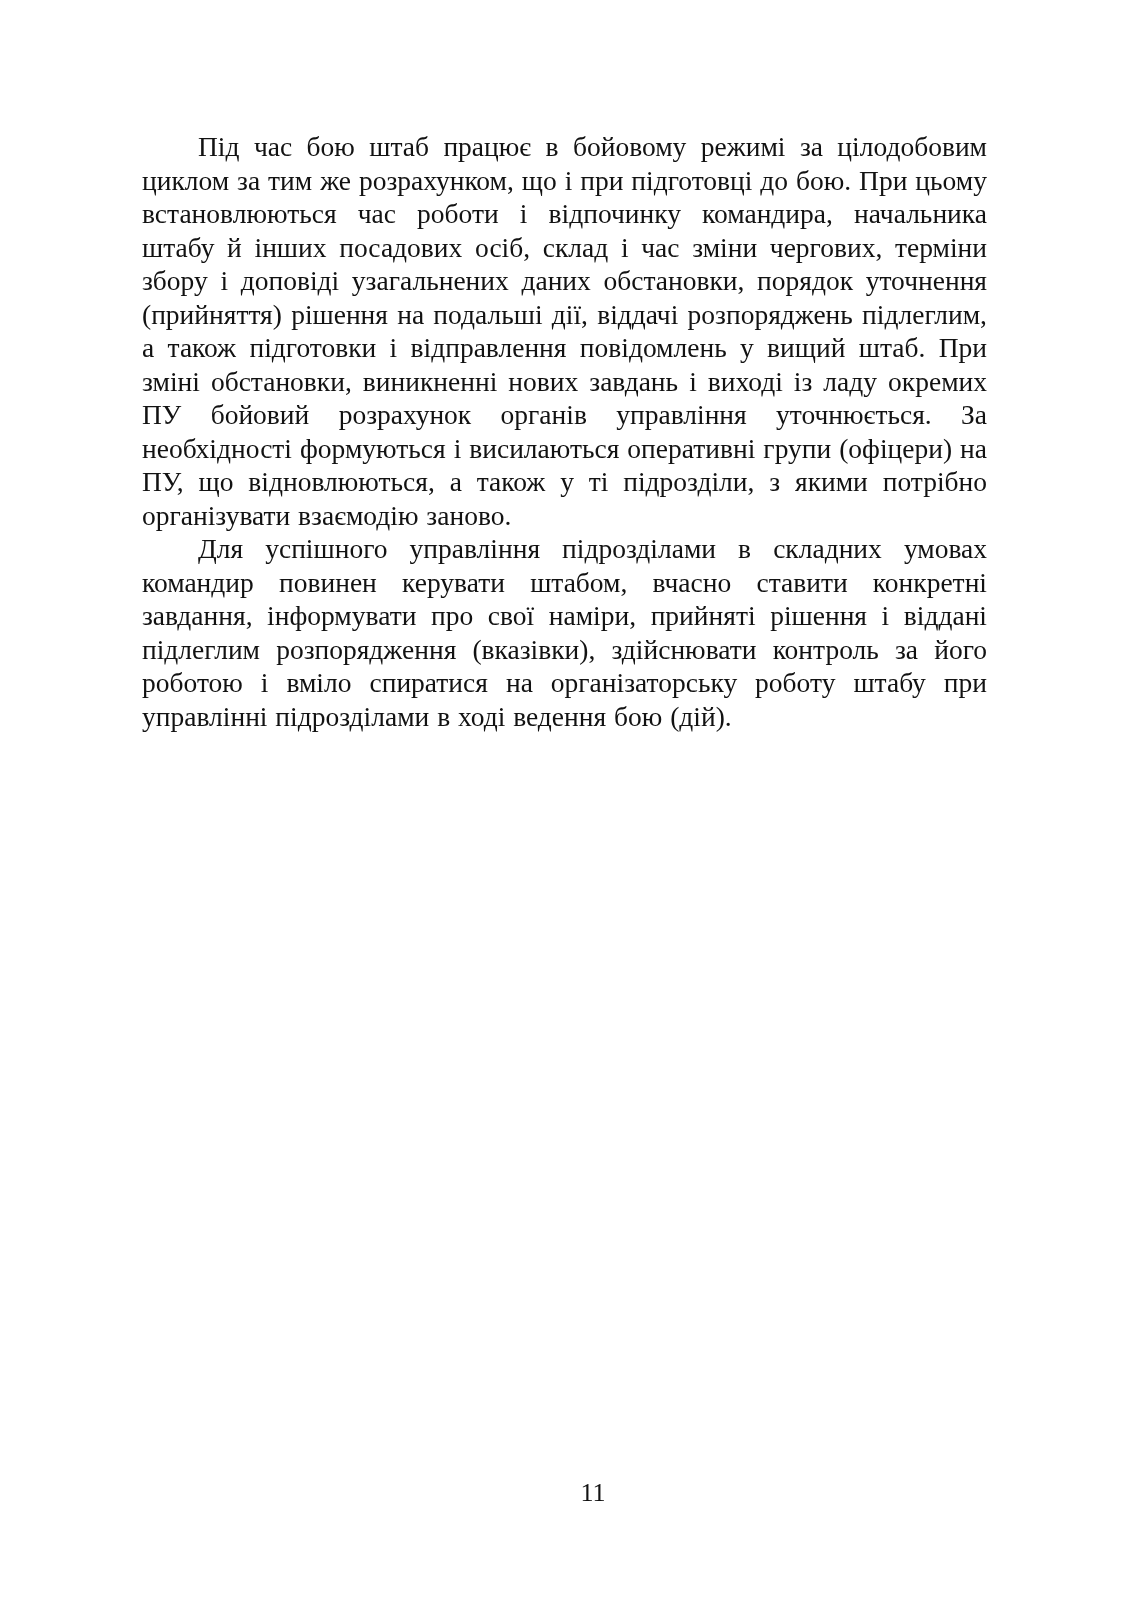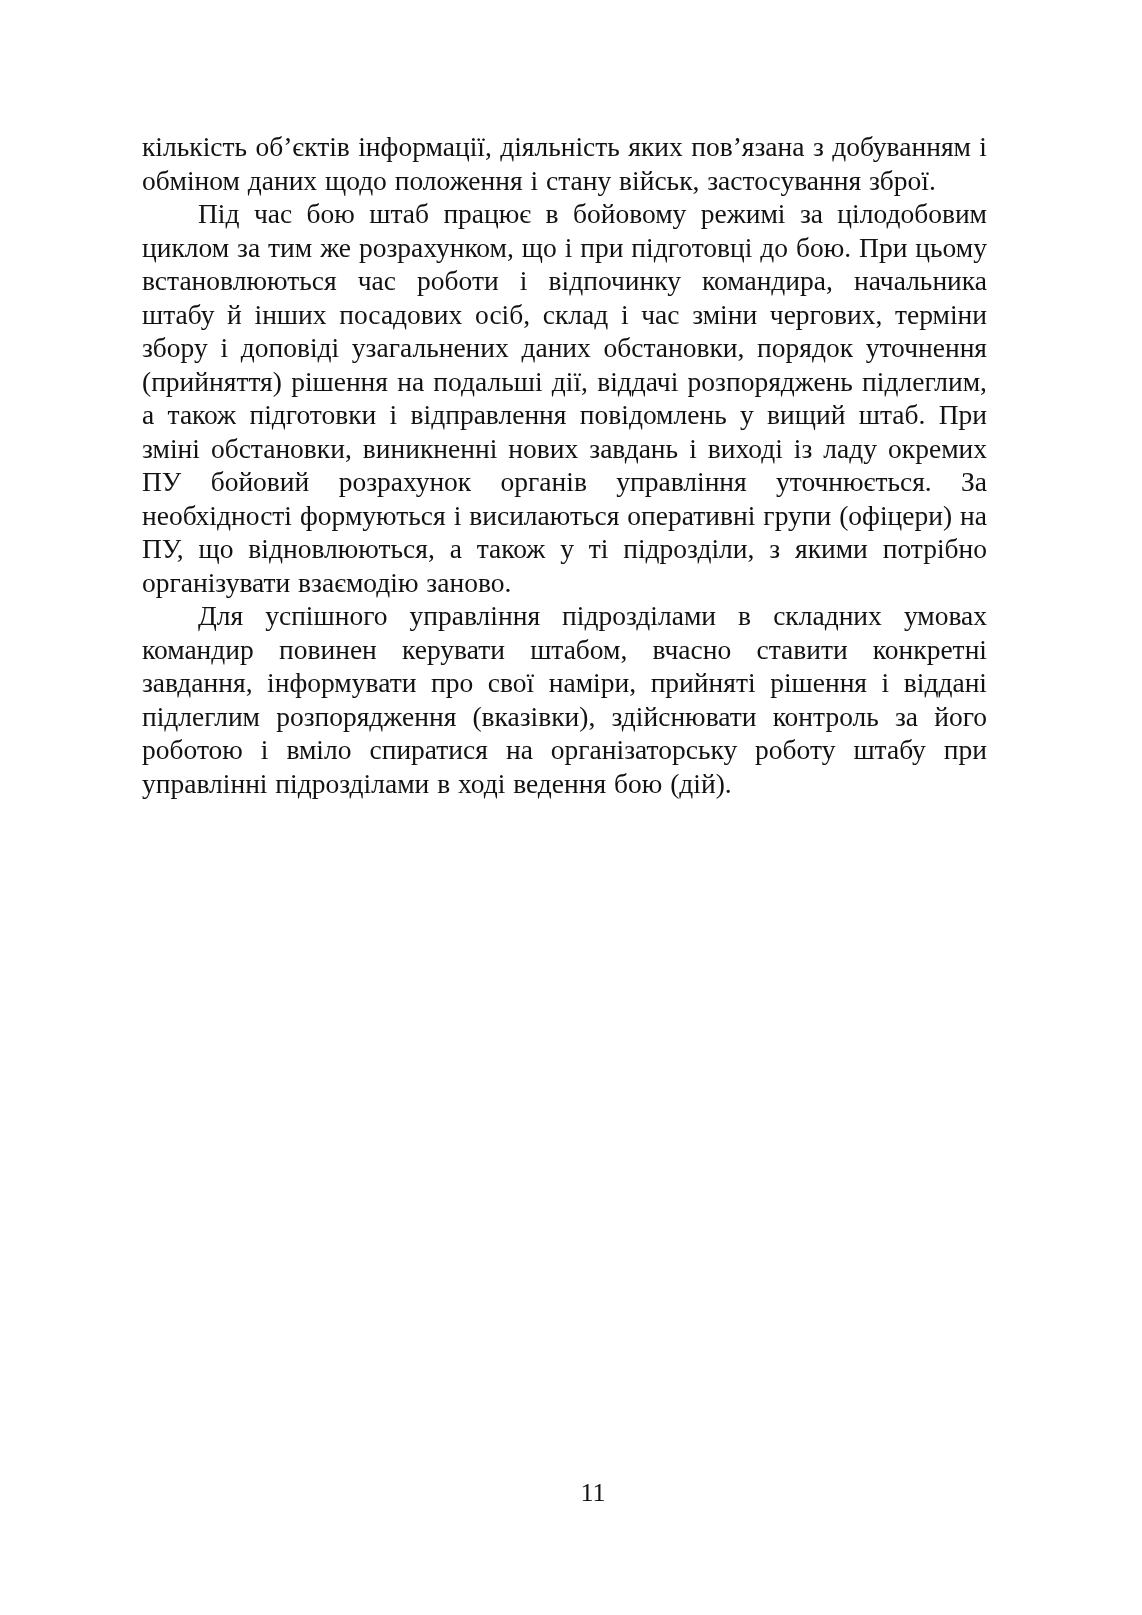--- a/index.html
+++ b/index.html
@@ -41,18 +41,17 @@
     font-size: 26px;
     color: #121212;
     padding-left: 44px;
   }
 </style>
 </head>
 <body>
 
 <div class="page">
   <div class="text-block">
-    <p>кількість об’єктів інформації, діяльність яких пов’язана з добуванням і обміном даних щодо положення і стану військ, застосування зброї.</p>
     <p class="indent">Під час бою штаб працює в бойовому режимі за цілодобовим циклом за тим же розрахунком, що і при підготовці до бою. При цьому встановлюються час роботи і відпочинку командира, начальника штабу й інших посадових осіб, склад і час зміни чергових, терміни збору і доповіді узагальнених даних обстановки, порядок уточнення (прийняття) рішення на подальші дії, віддачі розпоряджень підлеглим, а також підготовки і відправлення повідомлень у вищий штаб. При зміні обстановки, виникненні нових завдань і виході із ладу окремих ПУ бойовий розрахунок органів управління уточнюється. За необхідності формуються і висилаються оперативні групи (офіцери) на ПУ, що відновлюються, а також у ті підрозділи, з якими потрібно організувати взаємодію заново.</p>
     <p class="indent">Для успішного управління підрозділами в складних умовах командир повинен керувати штабом, вчасно ставити конкретні завдання, інформувати про свої наміри, прийняті рішення і віддані підлеглим розпорядження (вказівки), здійснювати контроль за його роботою і вміло спиратися на організаторську роботу штабу при управлінні підрозділами в ході ведення бою (дій).</p>
   </div>
   <div class="page-number">11</div>
 </div>
 
 </body></html>

